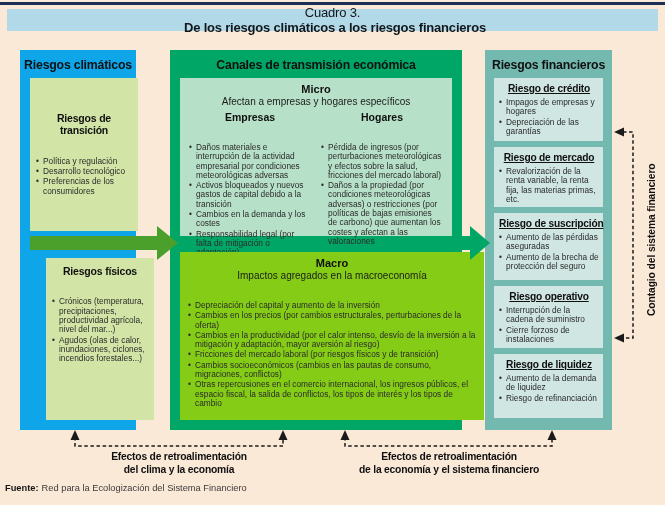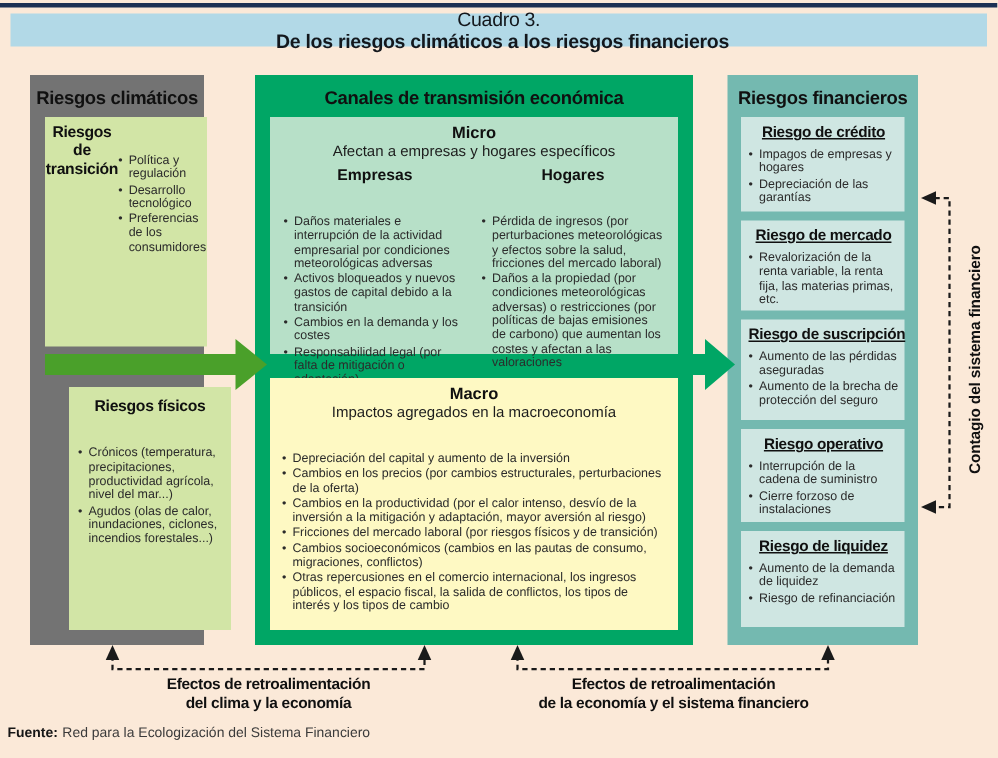--- a/index.html
+++ b/index.html
@@ -18,38 +18,38 @@
     position:absolute; top:9px; left:7px; width:651px; height:22px;
     background:#b2d9e7; display:flex; align-items:center; justify-content:center;
     font-size:13px; color:#13171c; letter-spacing:-0.2px;flex-direction:column;
   }
   .title-bar .t-bold { font-weight:bold; margin-left:5px; }
 
   
   .col { position:absolute; top:50px; height:380px; }
   .col-header { text-align:center; font-weight:bold; font-size:12.3px; color:#101010; padding:8px 2px 0; letter-spacing:-0.2px; }
 
-  .col-climate { left:20px; width:116px; background:#737373; }
+  .col-climate { left:20px; width:116px; background:#0ea5e9; }
   .col-trans   { left:170px; width:292px; background:#00a665; }
   .col-fin     { left:485px; width:127px; background:#74b9b0; }
 
   .inner { position:absolute; }
   .ibox-title { text-align:center; font-weight:bold; font-size:10.5px; color:#101010; line-height:1.18; letter-spacing:-0.2px; }
   ul.blist { list-style:none; margin-top:20px; }
   ul.blist li { position:relative; padding-left:7px; margin-bottom:1px; font-size:8.3px; line-height:1.12; color:#2b2b2b; }
   ul.blist li::before { content:"\2022"; position:absolute; left:0; top:0; }
 
   
   .box-transition { left:10px; width:108px; top:28px; height:153px; background:#d2e5a6;
-                    display:flex; justify-content:center; padding:4px 6px; }
+                    display:flex; flex-direction:column; justify-content:center; padding:4px 6px; }
   .box-physical   { left:26px; width:108px; top:208px; height:162px; background:#d2e5a6; padding:7px 6px 4px; }
 
   
   .box-micro { left:10px; width:272px; top:28px; height:158px; background:#b7e0c8; padding:5px 4px 2px; }
-  .box-macro { left:10px; width:272px; top:202px; height:168px; background:#fef9c3; padding:5px 8px 2px; }
+  .box-macro { left:10px; width:304px; top:202px; height:168px; background:#84cc16; padding:5px 8px 2px; }
   .mm-title { text-align:center; font-weight:bold; font-size:11px; color:#101010; }
   .mm-sub { text-align:center; font-size:10px; color:#1c1c1c; margin-top:1px; }
   .micro-cols { display:flex; margin-top:2px; }
   .micro-col { width:50%; padding:0 5px; }
   .micro-col-title { text-align:center; font-weight:bold; font-size:10.5px; color:#101010; margin-top:2px; }
 
   
   .fin-stack { position:absolute; top:28px; left:9px; width:109px; display:flex; flex-direction:column; gap:6px; }
   .fin-box { background:#cfe6e2; padding:5px 4px 2px 5px; }
   .fin-box .ibox-title { white-space:nowrap; font-size:10.2px;text-decoration:underline; }

